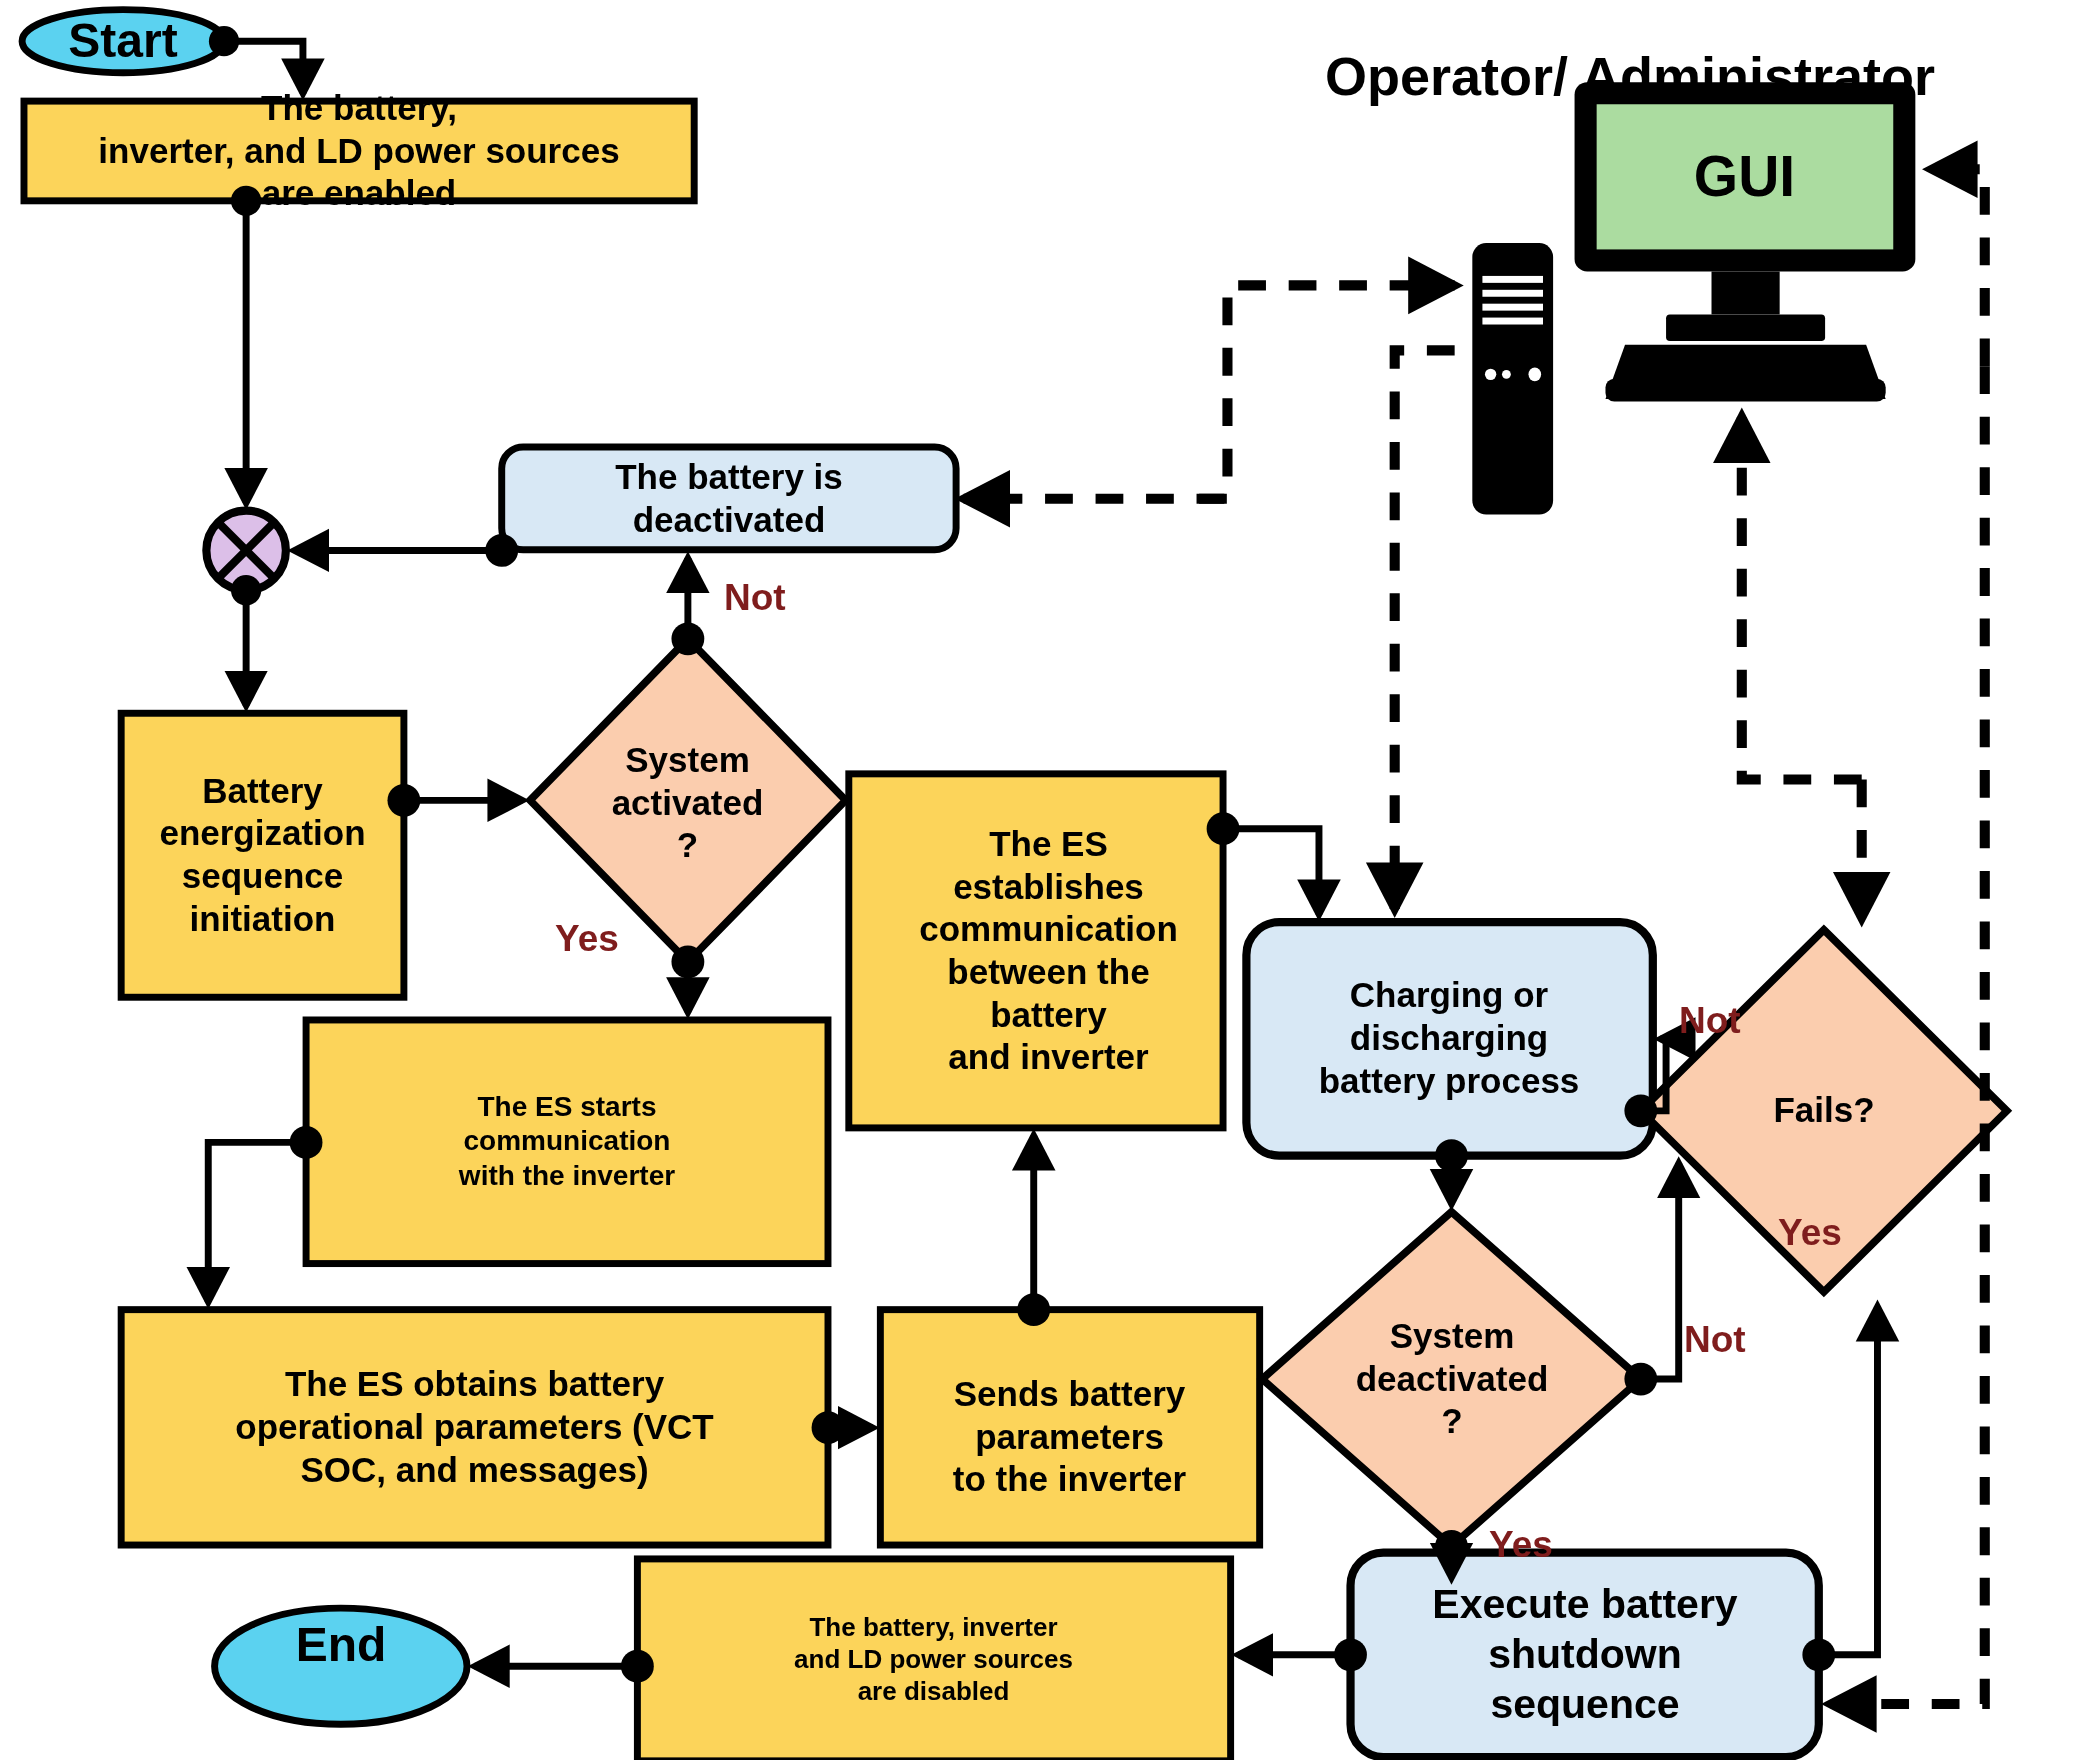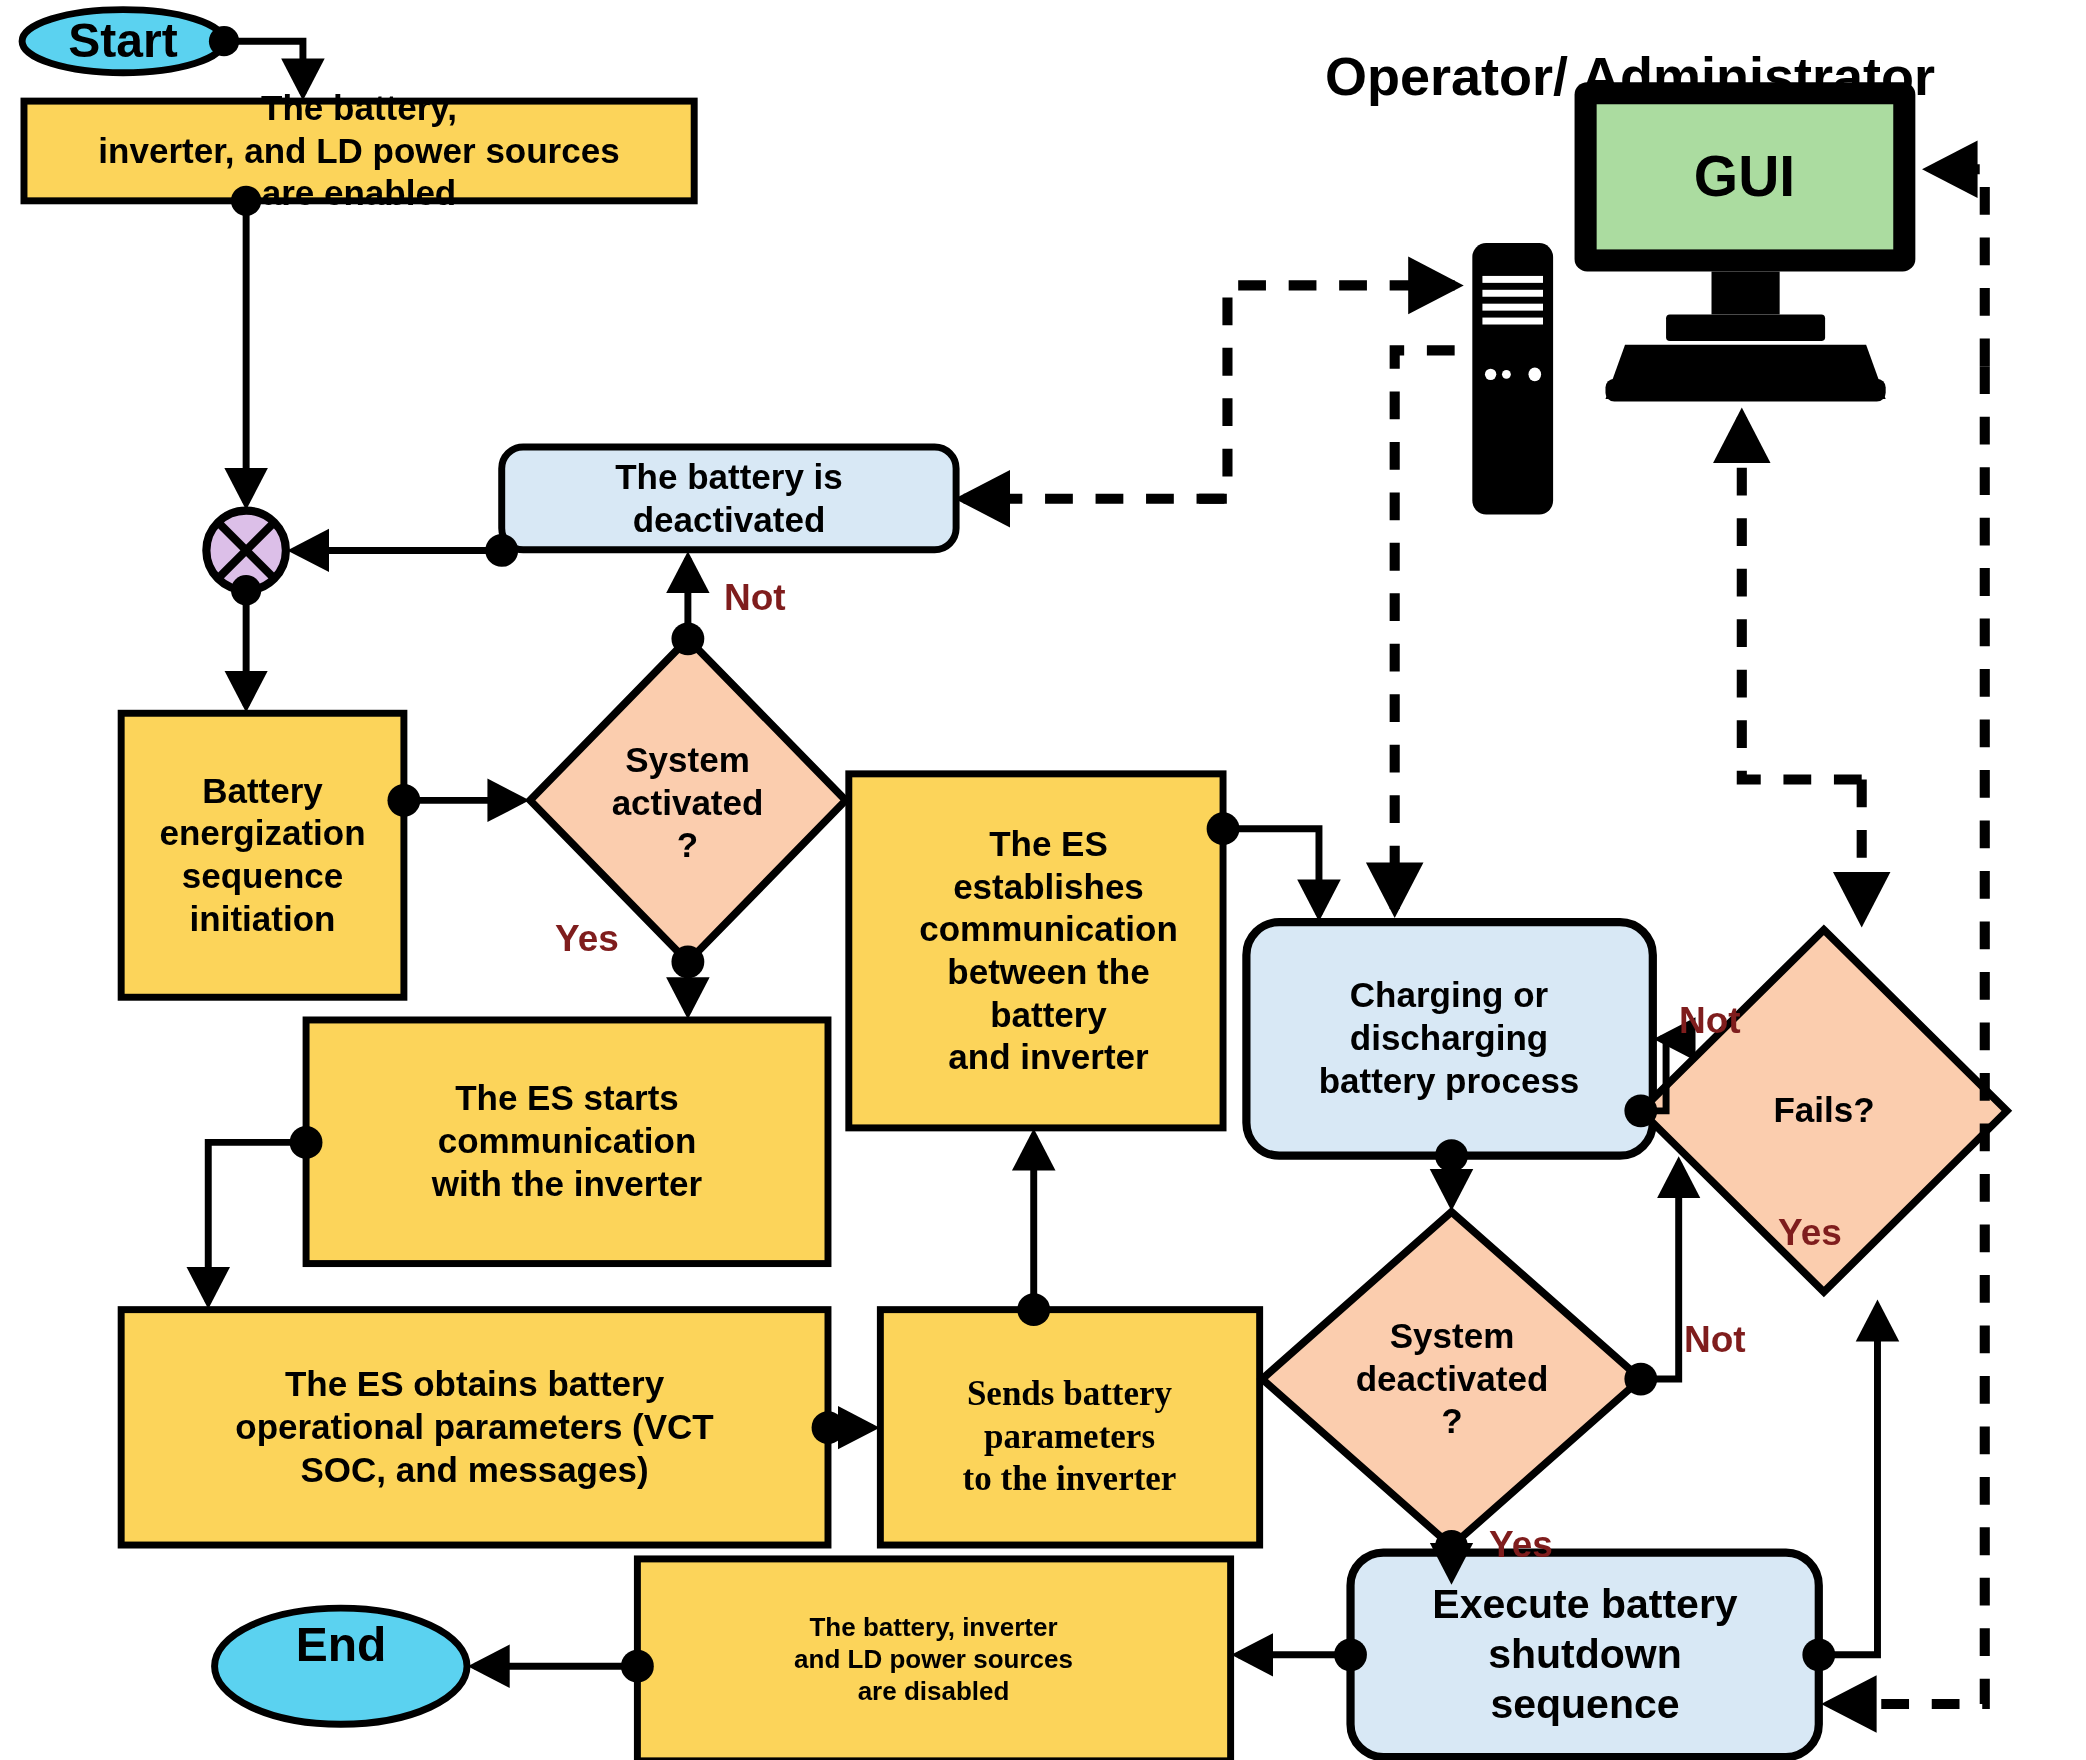--- a/index.html
+++ b/index.html
@@ -179,36 +179,36 @@
 
   <div class="nodeText" style="left:126px;top:718px;width:273px;height:274px;font-size:35px;">Battery
 energization
 sequence
 initiation</div>
 
   <div class="nodeText" style="left:571px;top:724px;width:233px;height:158px;font-size:35px;">System
 activated
 ?</div>
 
-  <div class="nodeText" style="left:311px;top:1025px;width:512px;height:233px;font-size:35px;">The ES starts
+  <div class="nodeText" style="left:311px;top:1025px;width:512px;height:233px;font-size:28px;">The ES starts
 communication
 with the inverter</div>
 
   <div class="nodeText" style="left:854px;top:779px;width:389px;height:344px;font-size:35px;">The ES
 establishes
 communication
 between the
 battery
 and inverter</div>
 
   <div class="nodeText" style="left:126px;top:1315px;width:697px;height:225px;font-size:35px;">The ES obtains battery
 operational parameters (VCT
 SOC, and messages)</div>
 
-  <div class="nodeText" style="left:885px;top:1315px;width:369px;height:244px;font-size:35px;font-family:Liberation Serif, serif;">Sends battery
+  <div class="nodeText" style="left:885px;top:1315px;width:369px;height:244px;font-size:35px;">Sends battery
 parameters
 to the inverter</div>
 
   <div class="nodeText" style="left:1251px;top:927px;width:396px;height:223px;font-size:35px;">Charging or
 discharging
 battery process</div>
 
   <div class="nodeText" style="left:1704px;top:1076px;width:240px;height:69px;font-size:35px;">Fails?</div>
 
   <div class="nodeText" style="left:1332px;top:1300px;width:240px;height:158px;font-size:35px;">System

